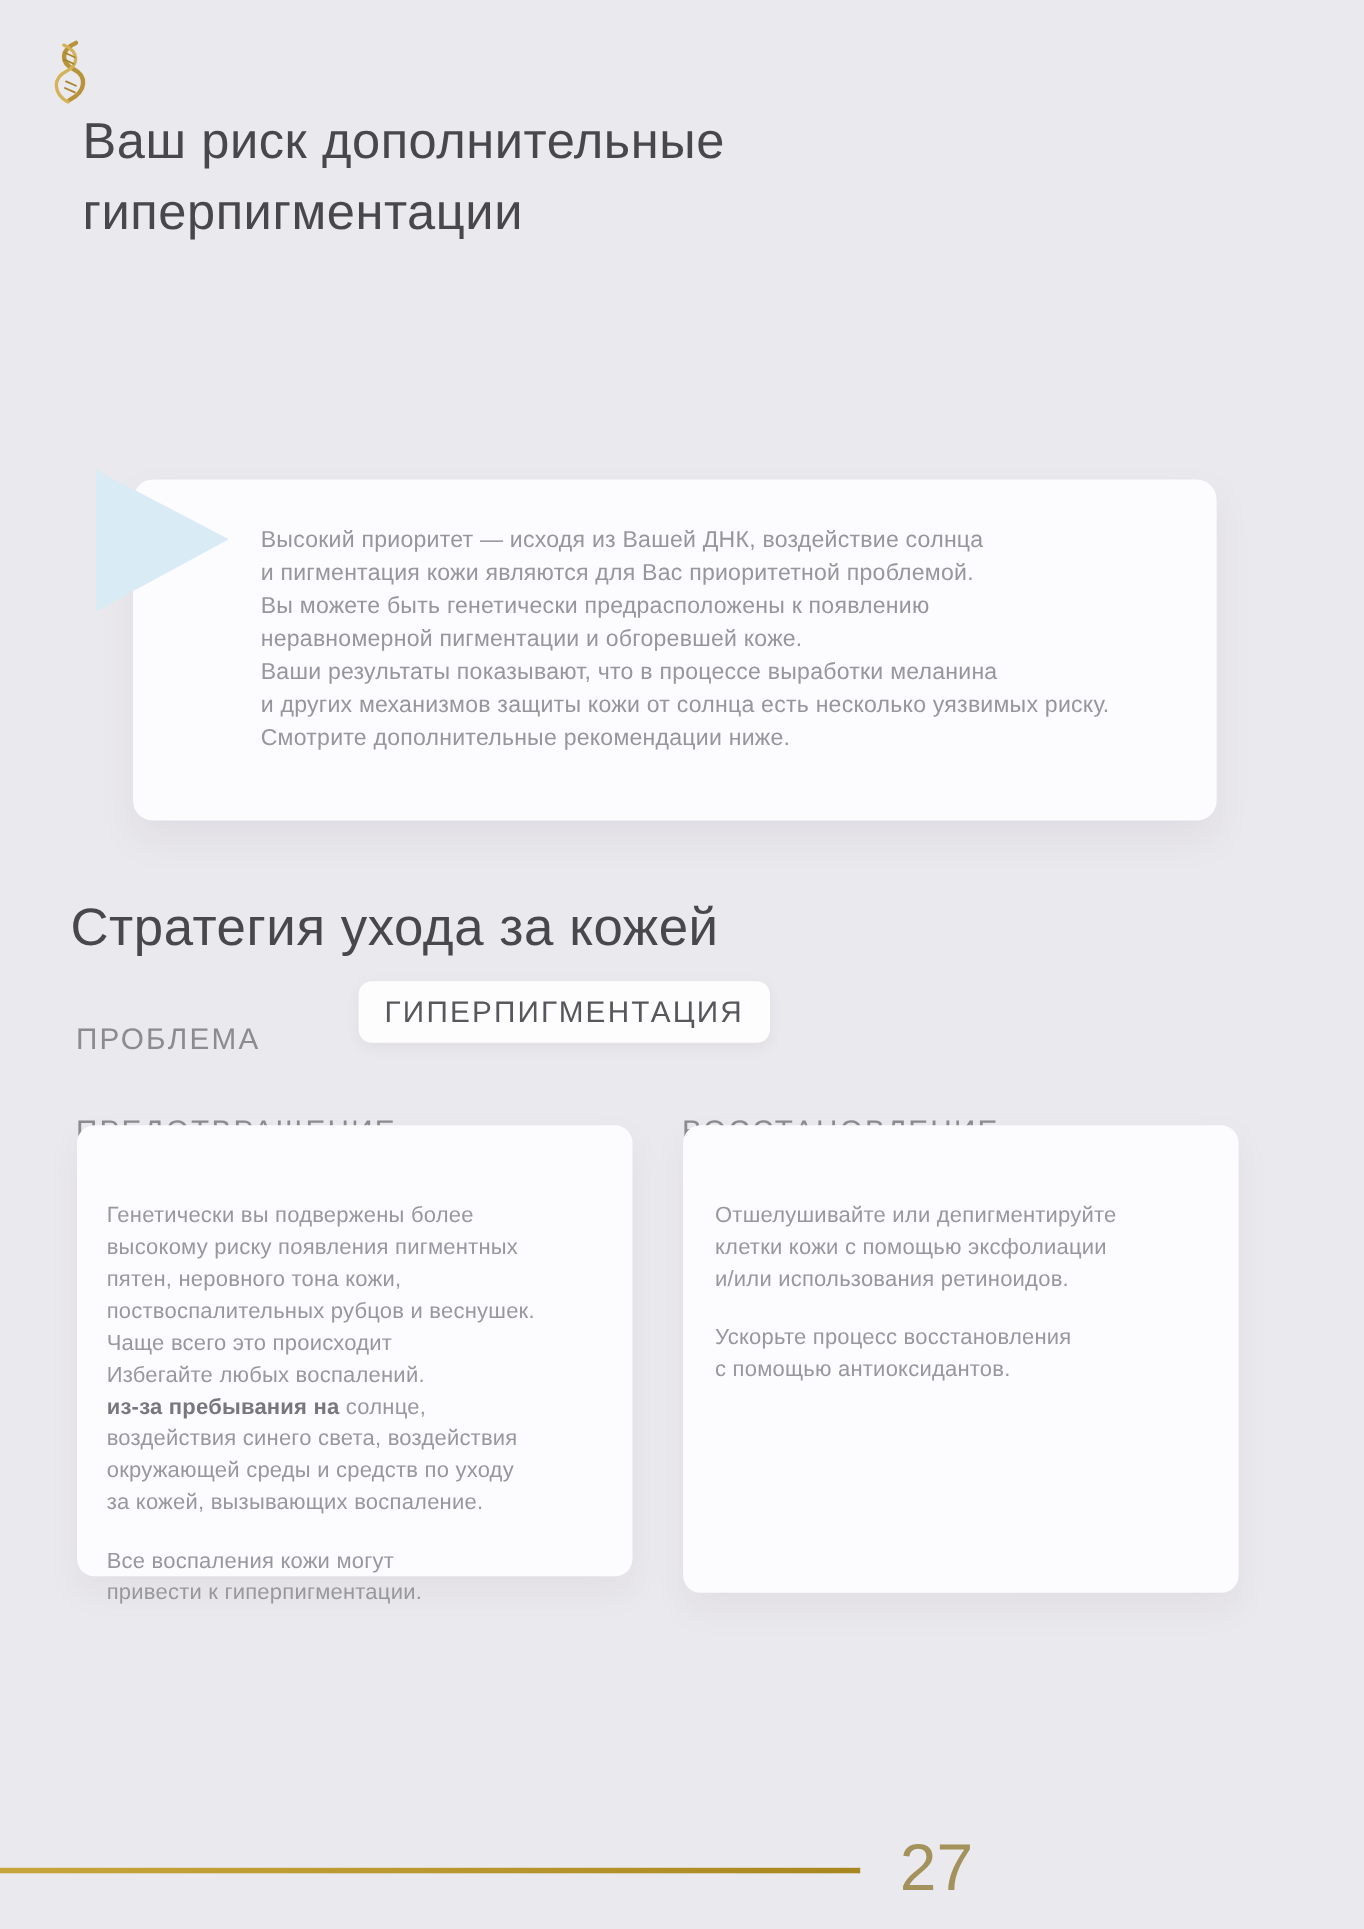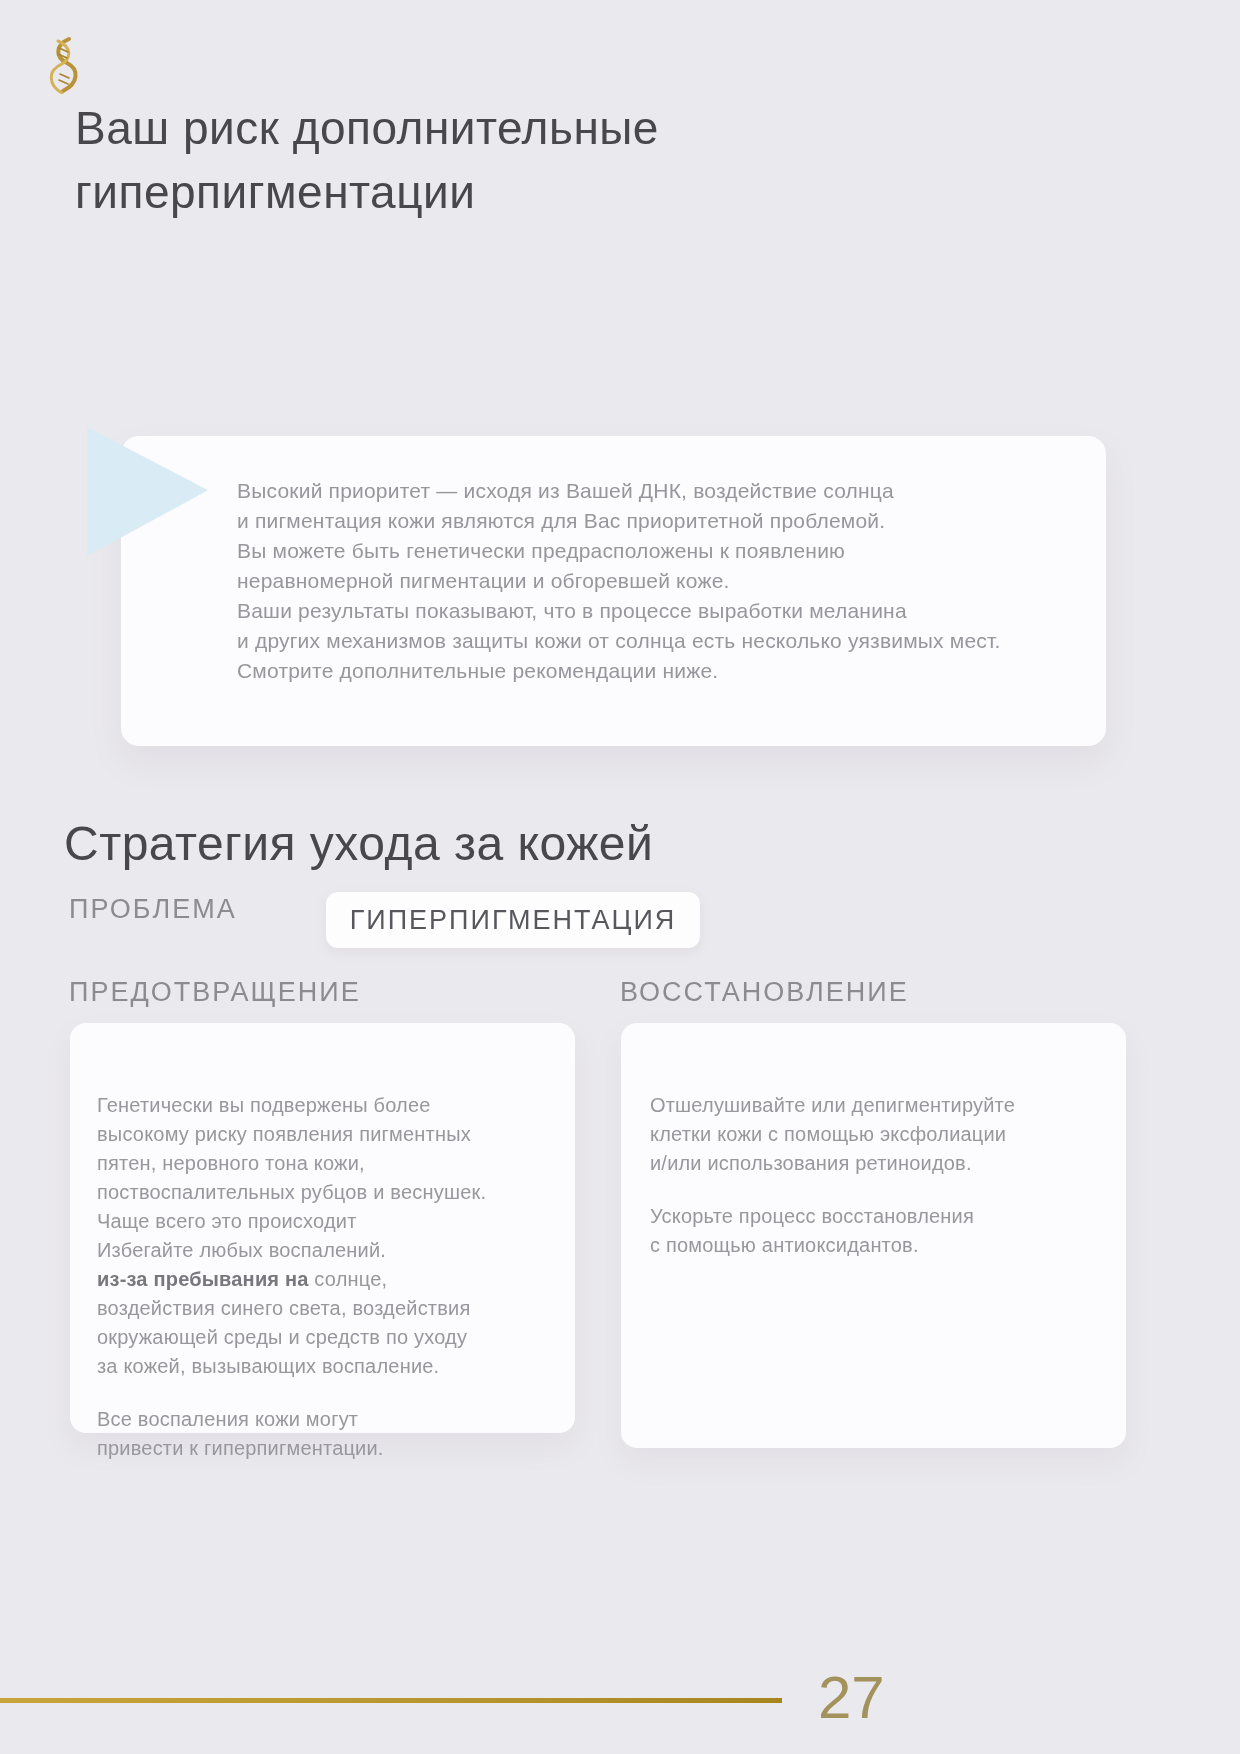--- a/index.html
+++ b/index.html
@@ -52,21 +52,21 @@
     position:absolute;left:116px;top:40px;
     font-size:21px;line-height:30px;color:#96969c;letter-spacing:0.2px;
   }
   
   .strategy-title{
     position:absolute;left:64px;top:816px;
     font-size:48px;font-weight:300;color:#48474c;letter-spacing:0.5px;
   }
   .small-caps-label{
     position:absolute;font-size:27px;font-weight:300;
-    letter-spacing:2px;color:#8b8b90;
+    letter-spacing:2px;color:#8b8b90;margin-top:36px;
   }
   .problem-label{left:69px;top:894px;}
   .problem-badge{
     position:absolute;left:326px;top:892px;width:374px;height:56px;
     background:#fefdfe;border-radius:12px;
     box-shadow:0 4px 12px rgba(140,130,150,0.10);
     display:flex;align-items:center;justify-content:center;
   }
   .problem-badge span{
     font-size:27px;font-weight:400;letter-spacing:2px;color:#57575c;
@@ -116,21 +116,21 @@
 
 
   <div class="pointer-triangle"></div>
   <div class="priority-card">
     <div class="priority-text">
       <div>Высокий приоритет — исходя из Вашей ДНК, воздействие солнца</div>
       <div>и пигментация кожи являются для Вас приоритетной проблемой.</div>
       <div>Вы можете быть генетически предрасположены к появлению</div>
       <div>неравномерной пигментации и обгоревшей коже.</div>
       <div>Ваши результаты показывают, что в процессе выработки меланина</div>
-      <div>и других механизмов защиты кожи от солнца есть несколько уязвимых мест.</div>
+      <div>и других механизмов защиты кожи от солнца есть несколько уязвимых риску.</div>
       <div>Смотрите дополнительные рекомендации ниже.</div>
     </div>
   </div>
 
   <div class="strategy-title">Стратегия ухода за кожей</div>
 
   <div class="small-caps-label problem-label">ПРОБЛЕМА</div>
   <div class="problem-badge">
     <span>ГИПЕРПИГМЕНТАЦИЯ</span>
   </div>

